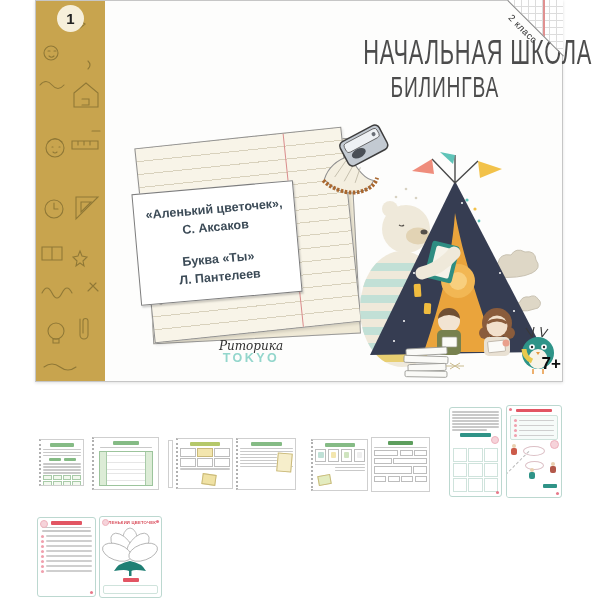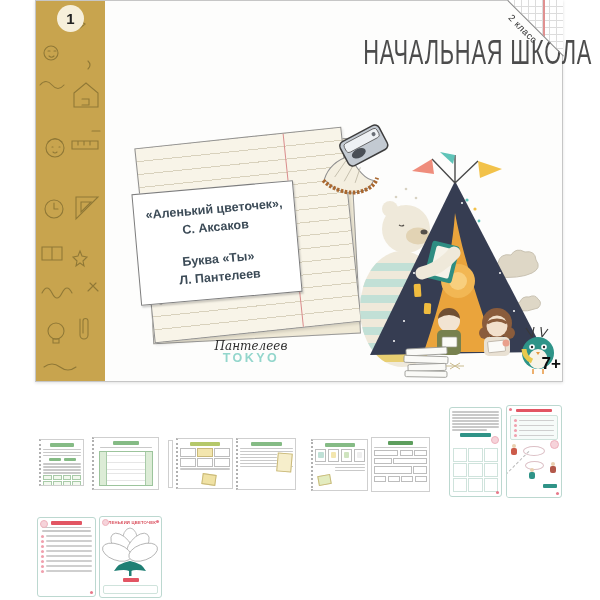--- a/index.html
+++ b/index.html
@@ -119,20 +119,21 @@
           <path d="M44 318 v16 a4 4 0 0 0 8 0 v-14 a2.5 2.5 0 0 0 -5 0 v12"></path>
           <path d="M8 366 q8 -6 16 0 q8 6 16 0"></path>
           <path d="M52 60 q4 4 0 8 M56 130 h8 M54 282 l8 8 M60 282 l-8 8"></path>
         </g>
       </svg>
       <div class="badge">1</div>
     </div>
 
     <div class="title-block">
       <div><span class="title-l1">НАЧАЛЬНАЯ ШКОЛА</span></div>
+      <div><span class="title-l3">БИЛИНГВА</span></div>
     </div>
 
     <div class="corner">
       <div class="corner-grid"></div>
       <div class="corner-crease"></div>
       <div class="corner-label">2 класс</div>
     </div>
 
     <div class="notepad-back"></div>
     <div class="notepad">
@@ -271,21 +272,21 @@
         <circle cx="178" cy="196" r="1.2" fill="#2c2c2c"></circle>
           <circle cx="190" cy="196" r="1.2" fill="#2c2c2c"></circle>
         <path d="M182 201 l2 3 l2 -3 z" fill="#e8973f"></path>
         <path d="M179 218 v5 m10 -5 v5" stroke="#e8973f" stroke-width="1.5"></path>
       </g>
 
       <path d="M96 212 l10 6 m-10 0 l10 -6 m-14 3 h18" stroke="#c9bb8e" stroke-width="1"></path>
     </svg>
 
     <div class="publisher">
-      <div class="pub-script">Пантелеев</div>
+      <div class="pub-script">Риторика</div>
       <div class="pub-brand">TOKYO</div>
     </div>
 
     <div class="age">7+</div>
   </div>
 
   <div>
     <div class="pg spiral" style="left:39px; top:439px; width:45px; height:47px;">
       <div class="hdr"></div>
       <div class="b t"></div>

